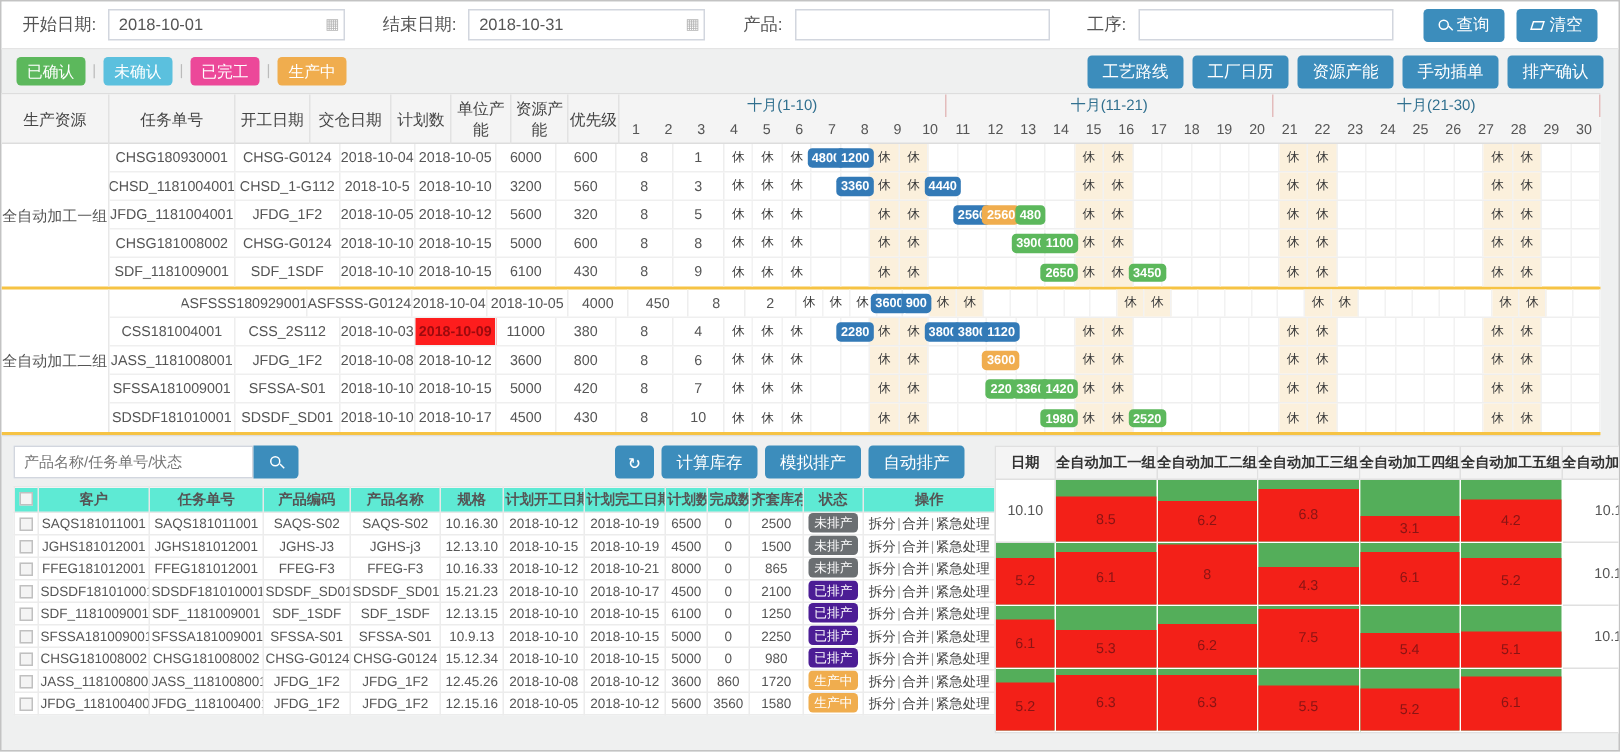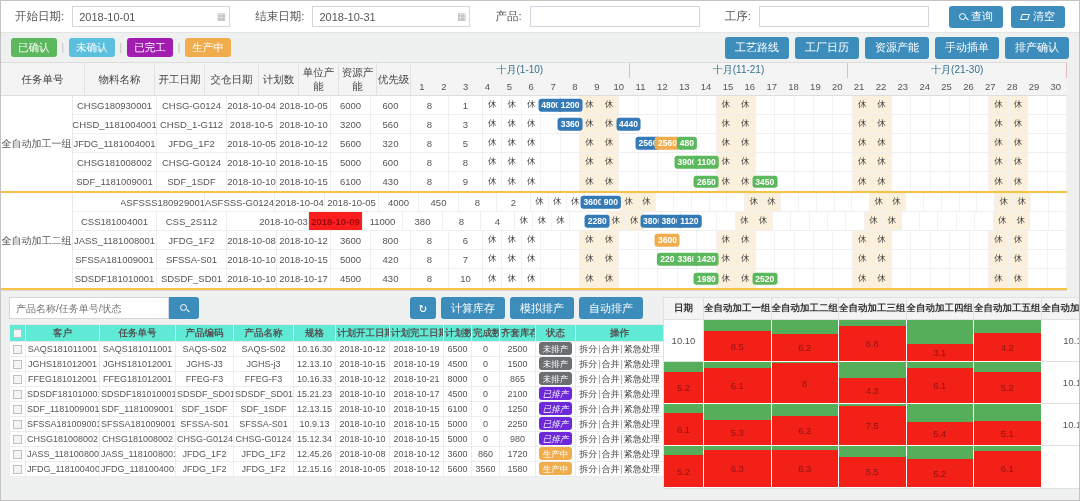--- a/index.html
+++ b/index.html
@@ -57,21 +57,21 @@
   .search-box { display:flex; }
   .search-box input { width:160px; height:22px; border:1px solid #d2d6de; font-size:10px; padding:0 6px; outline:none; font-family:inherit; color:#555; }
   .search-btn { width:30px; height:22px; border:none; background:#3c8dbc; border-radius:0 3px 3px 0; display:flex; align-items:center; justify-content:center; cursor:pointer; }
   .o-btns { margin-left:auto; display:flex; gap:5px; }
   .icon-btn { width:26px; padding:0; justify-content:center; font-size:13px; }
   table.o-table { border-collapse:collapse; table-layout:fixed; width:634px; background:#fff; }
   .o-table th { font-size:9.5px; font-weight:bold; color:#555; background:#5eead4; border:1px solid #e8e8e8; height:17px; padding:0 1px; white-space:nowrap; overflow:hidden; }
   .o-table td { font-size:9px; color:#555; border:1px solid #ececec; height:15px; text-align:center; white-space:nowrap; overflow:hidden; padding:0 1px; background:#fff; }
   .cb { width:9px; height:9px; border:1px solid #c0c0c0; background:#f4f4f4; display:inline-block; vertical-align:middle; }
   .status { color:#fff; font-size:8.5px; padding:1.5px 4px; border-radius:3px; white-space:nowrap; }
-  .st-unscheduled { background:#6b6f72; } .st-scheduled { background:#6d28d9;font-style:italic; } .st-producing { background:#f0ad4e; }
+  .st-unscheduled { background:#6b6f72; } .st-scheduled { background:#4c1d95; } .st-producing { background:#f0ad4e; }
   .act { color:#444; cursor:pointer; } .act-sep { color:#999; margin:0 1px; }
 
   
   .capacity { flex:1; }
   .cap-grid { display:grid; grid-template-columns:40px repeat(6,1fr); background:#fff; border:1px solid #e0e0e0; }
   .cap-h { height:22px; display:flex; align-items:center; justify-content:center; font-size:9.5px; font-weight:bold; color:#333; background:#f4f4f4; border-right:1px solid #e0e0e0; border-bottom:1px solid #e0e0e0; white-space:nowrap; }
   .cap-date { display:flex; align-items:center; justify-content:center; font-size:9.5px; color:#555; border-right:1px solid #e0e0e0; border-bottom:1px solid #e0e0e0; background:#fff; }
   .cap-cell { position:relative; height:42px; background:#54ae5a; border-right:1px solid #fff; border-bottom:1px solid #fff; cursor:pointer; }
   .cap-red { position:absolute; left:0; right:0; bottom:0; background:#f32018; display:flex; align-items:center; justify-content:center; font-size:9.5px; color:#8a1414; }
 </style>
@@ -110,38 +110,38 @@
       <span>清空</span>
     </button>
 </div>
 
 <div class="legend-bar">
   <span id="legend" style="display:flex;align-items:center;gap:5px;">
       <span class="chip" style="background: rgb(92, 184, 92);">已确认</span>
       <span class="sep">|</span>
       <span class="chip" style="background: rgb(91, 192, 222);">未确认</span>
       <span class="sep">|</span>
-      <span class="chip" style="background: #a21caf;">已完工</span>
+      <span class="chip" style="background: #ec4899;">已完工</span>
       <span class="sep">|</span>
       <span class="chip" style="background: rgb(240, 173, 78);">生产中</span>
     </span>
   <span class="legend-spacer"></span>
   <span class="top-btns" id="topBtns">
       <button class="btn">工艺路线</button>
       <button class="btn">工厂日历</button>
       <button class="btn">资源产能</button>
       <button class="btn">手动插单</button>
       <button class="btn">排产确认</button>
     </span>
 </div>
 
 <div class="schedule">
   <div class="s-header" id="schedHeader">
+      <div class="hcell" style="width: 72px;">生产资源</div>
       <div class="hcell" style="width: 84px;">任务单号</div>
-      <div class="hcell" style="width: 70px;">物料名称</div>
       <div class="hcell" style="width: 50px;">开工日期</div>
       <div class="hcell" style="width: 54px;">交仓日期</div>
       <div class="hcell" style="width: 40px;">计划数</div>
       <div class="hcell" style="width: 40px;">单位产能</div>
       <div class="hcell" style="width: 38px;">资源产能</div>
       <div class="hcell" style="width: 34px;">优先级</div>
       <div class="g-head">
         <div class="month-row">
           <div class="month" style="flex: 10 1 0%;">十月(1-10)</div>
           <div class="month" style="flex: 10 1 0%;">十月(11-21)</div>
@@ -596,21 +596,21 @@
               <div class="gcell shaded">
                 <span class="rest-mark">休</span>
               </div>
               <div class="gcell"></div>
               <div class="gcell"></div>
             </div>
           </div>
           <div class="srow">
             <div class="scell" style="width: 84px;">CSS181004001</div>
             <div class="scell" style="width: 70px;">CSS_2S112</div>
-            <div class="scell" style="width: 50px; margin-left: 32px;">2018-10-03</div>
+            <div class="scell" style="width: 50px;">2018-10-03</div>
             <div class="scell due-alert" style="width: 54px;">2018-10-09</div>
             <div class="scell" style="width: 40px;">11000</div>
             <div class="scell" style="width: 40px;">380</div>
             <div class="scell" style="width: 38px;">8</div>
             <div class="scell" style="width: 34px;">4</div>
             <div class="gantt">
               <div class="gcell">
                 <span class="rest-mark">休</span>
               </div>
               <div class="gcell">

